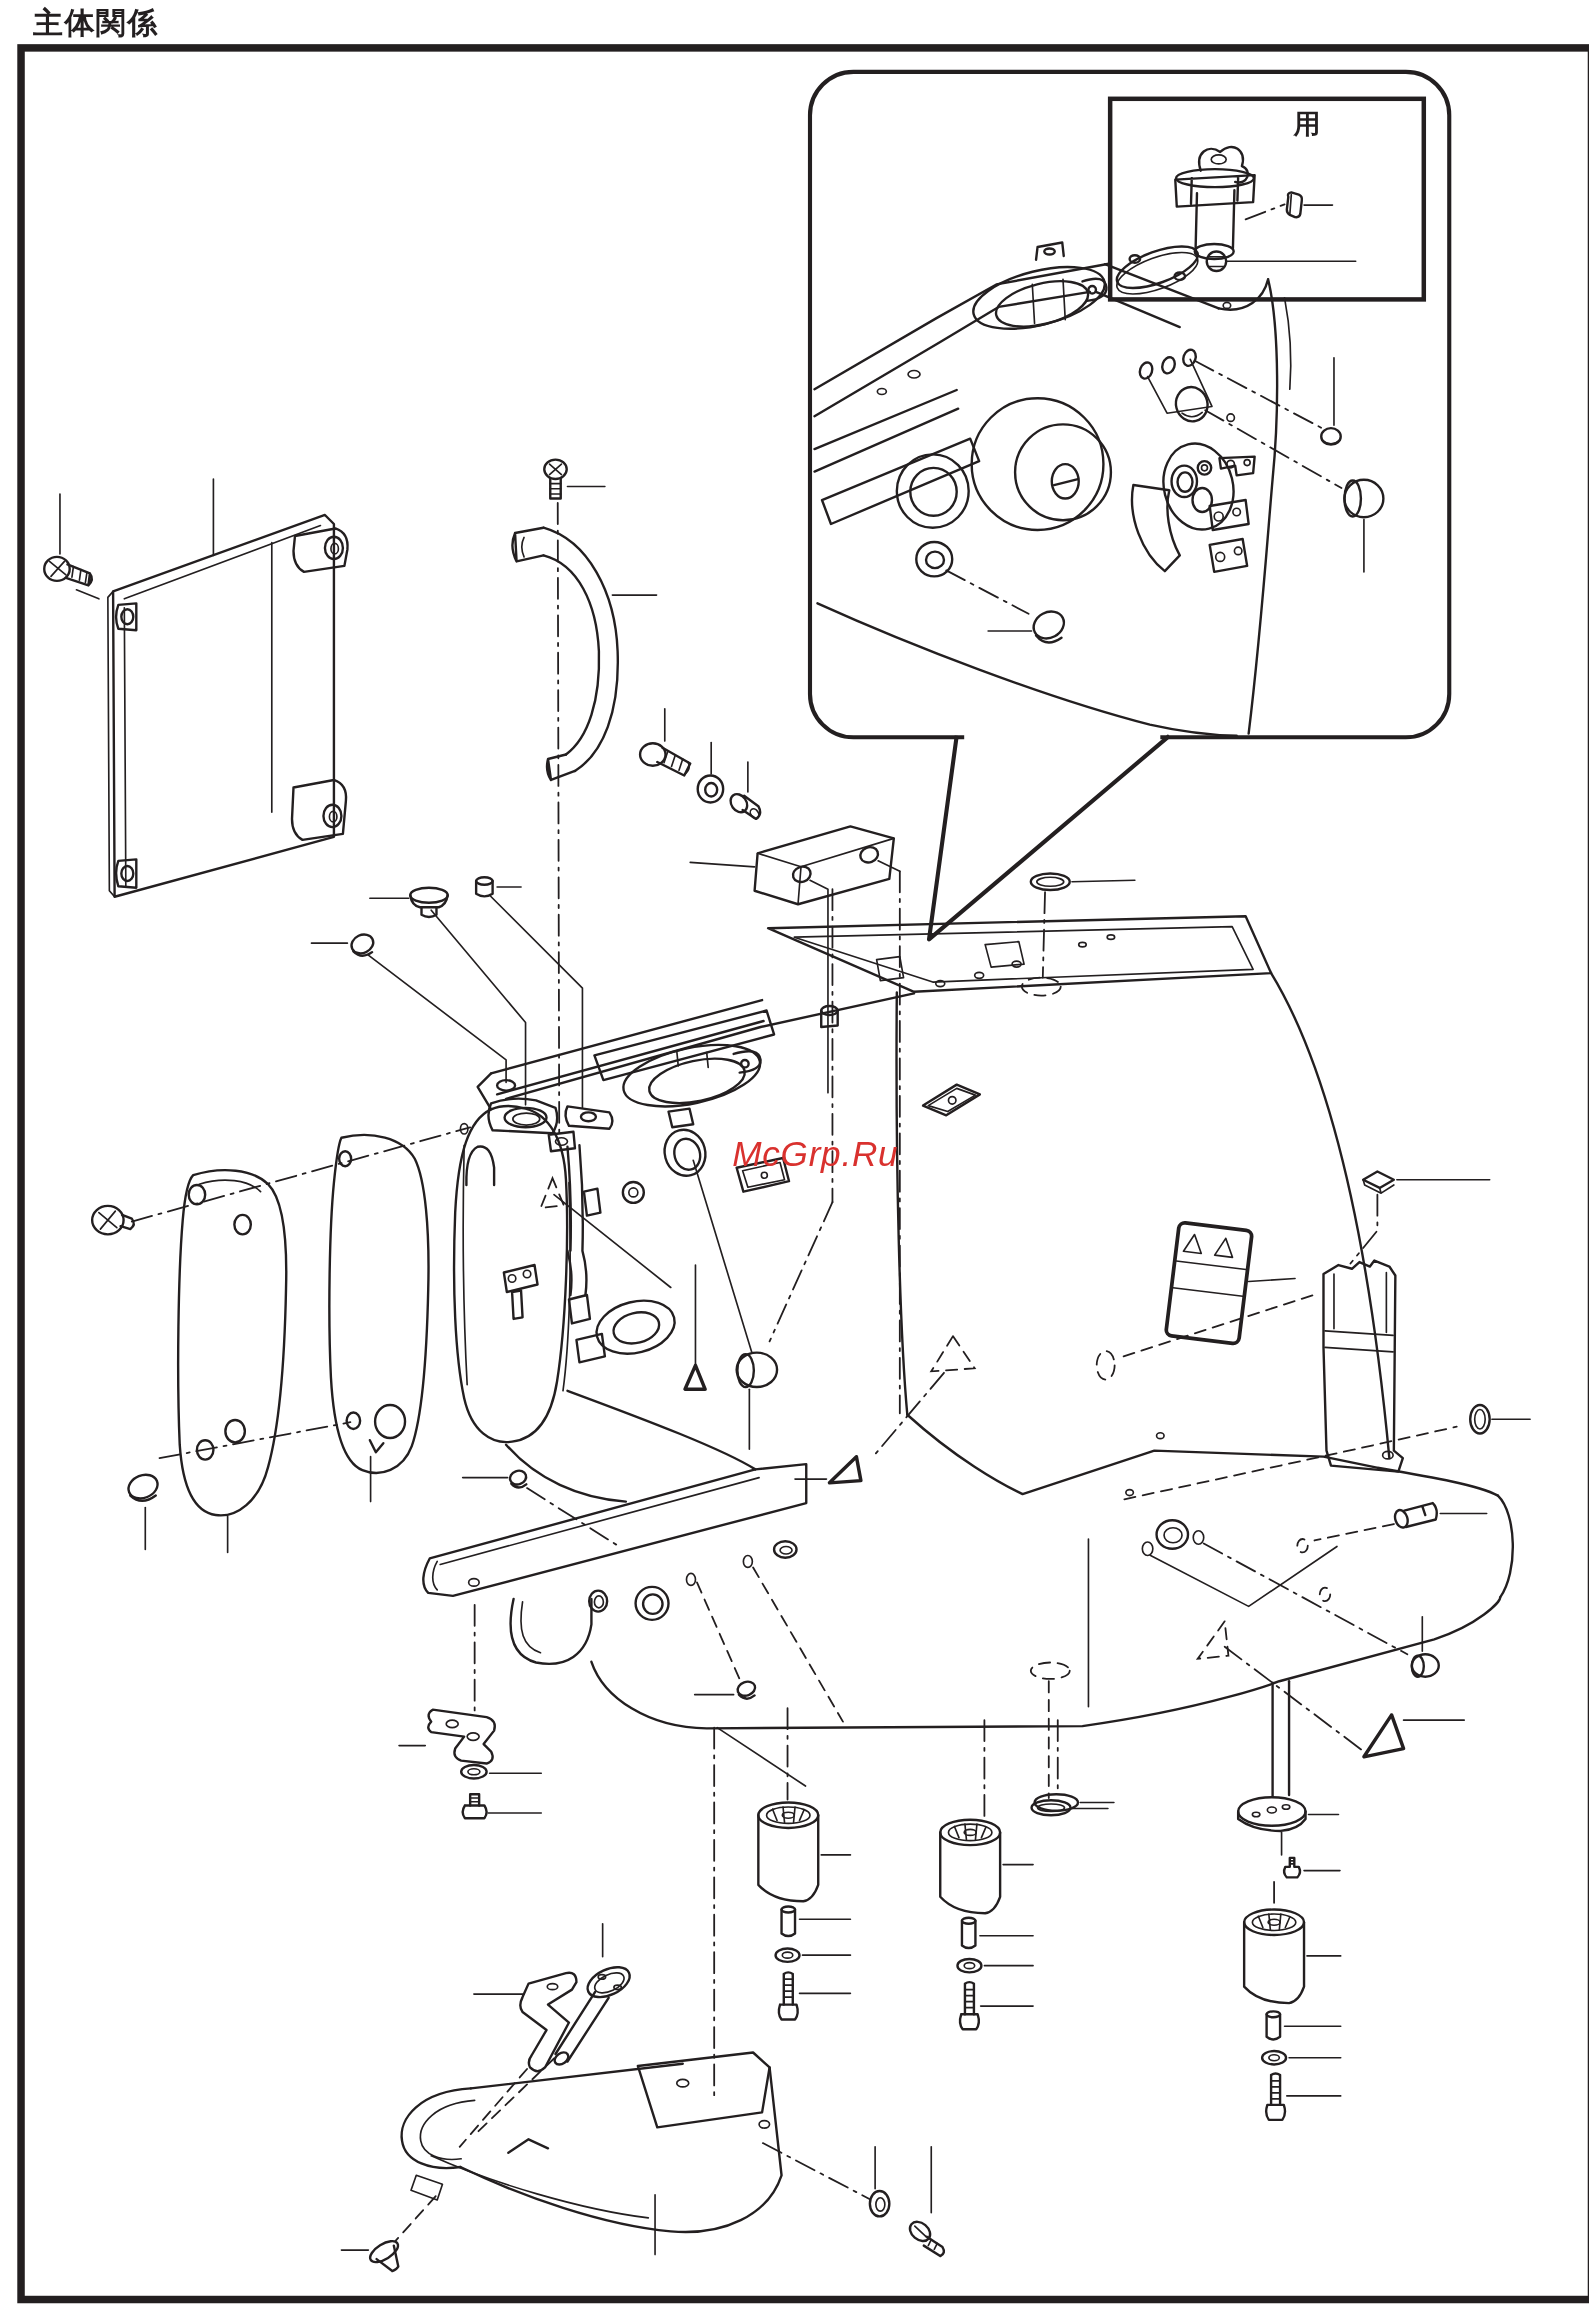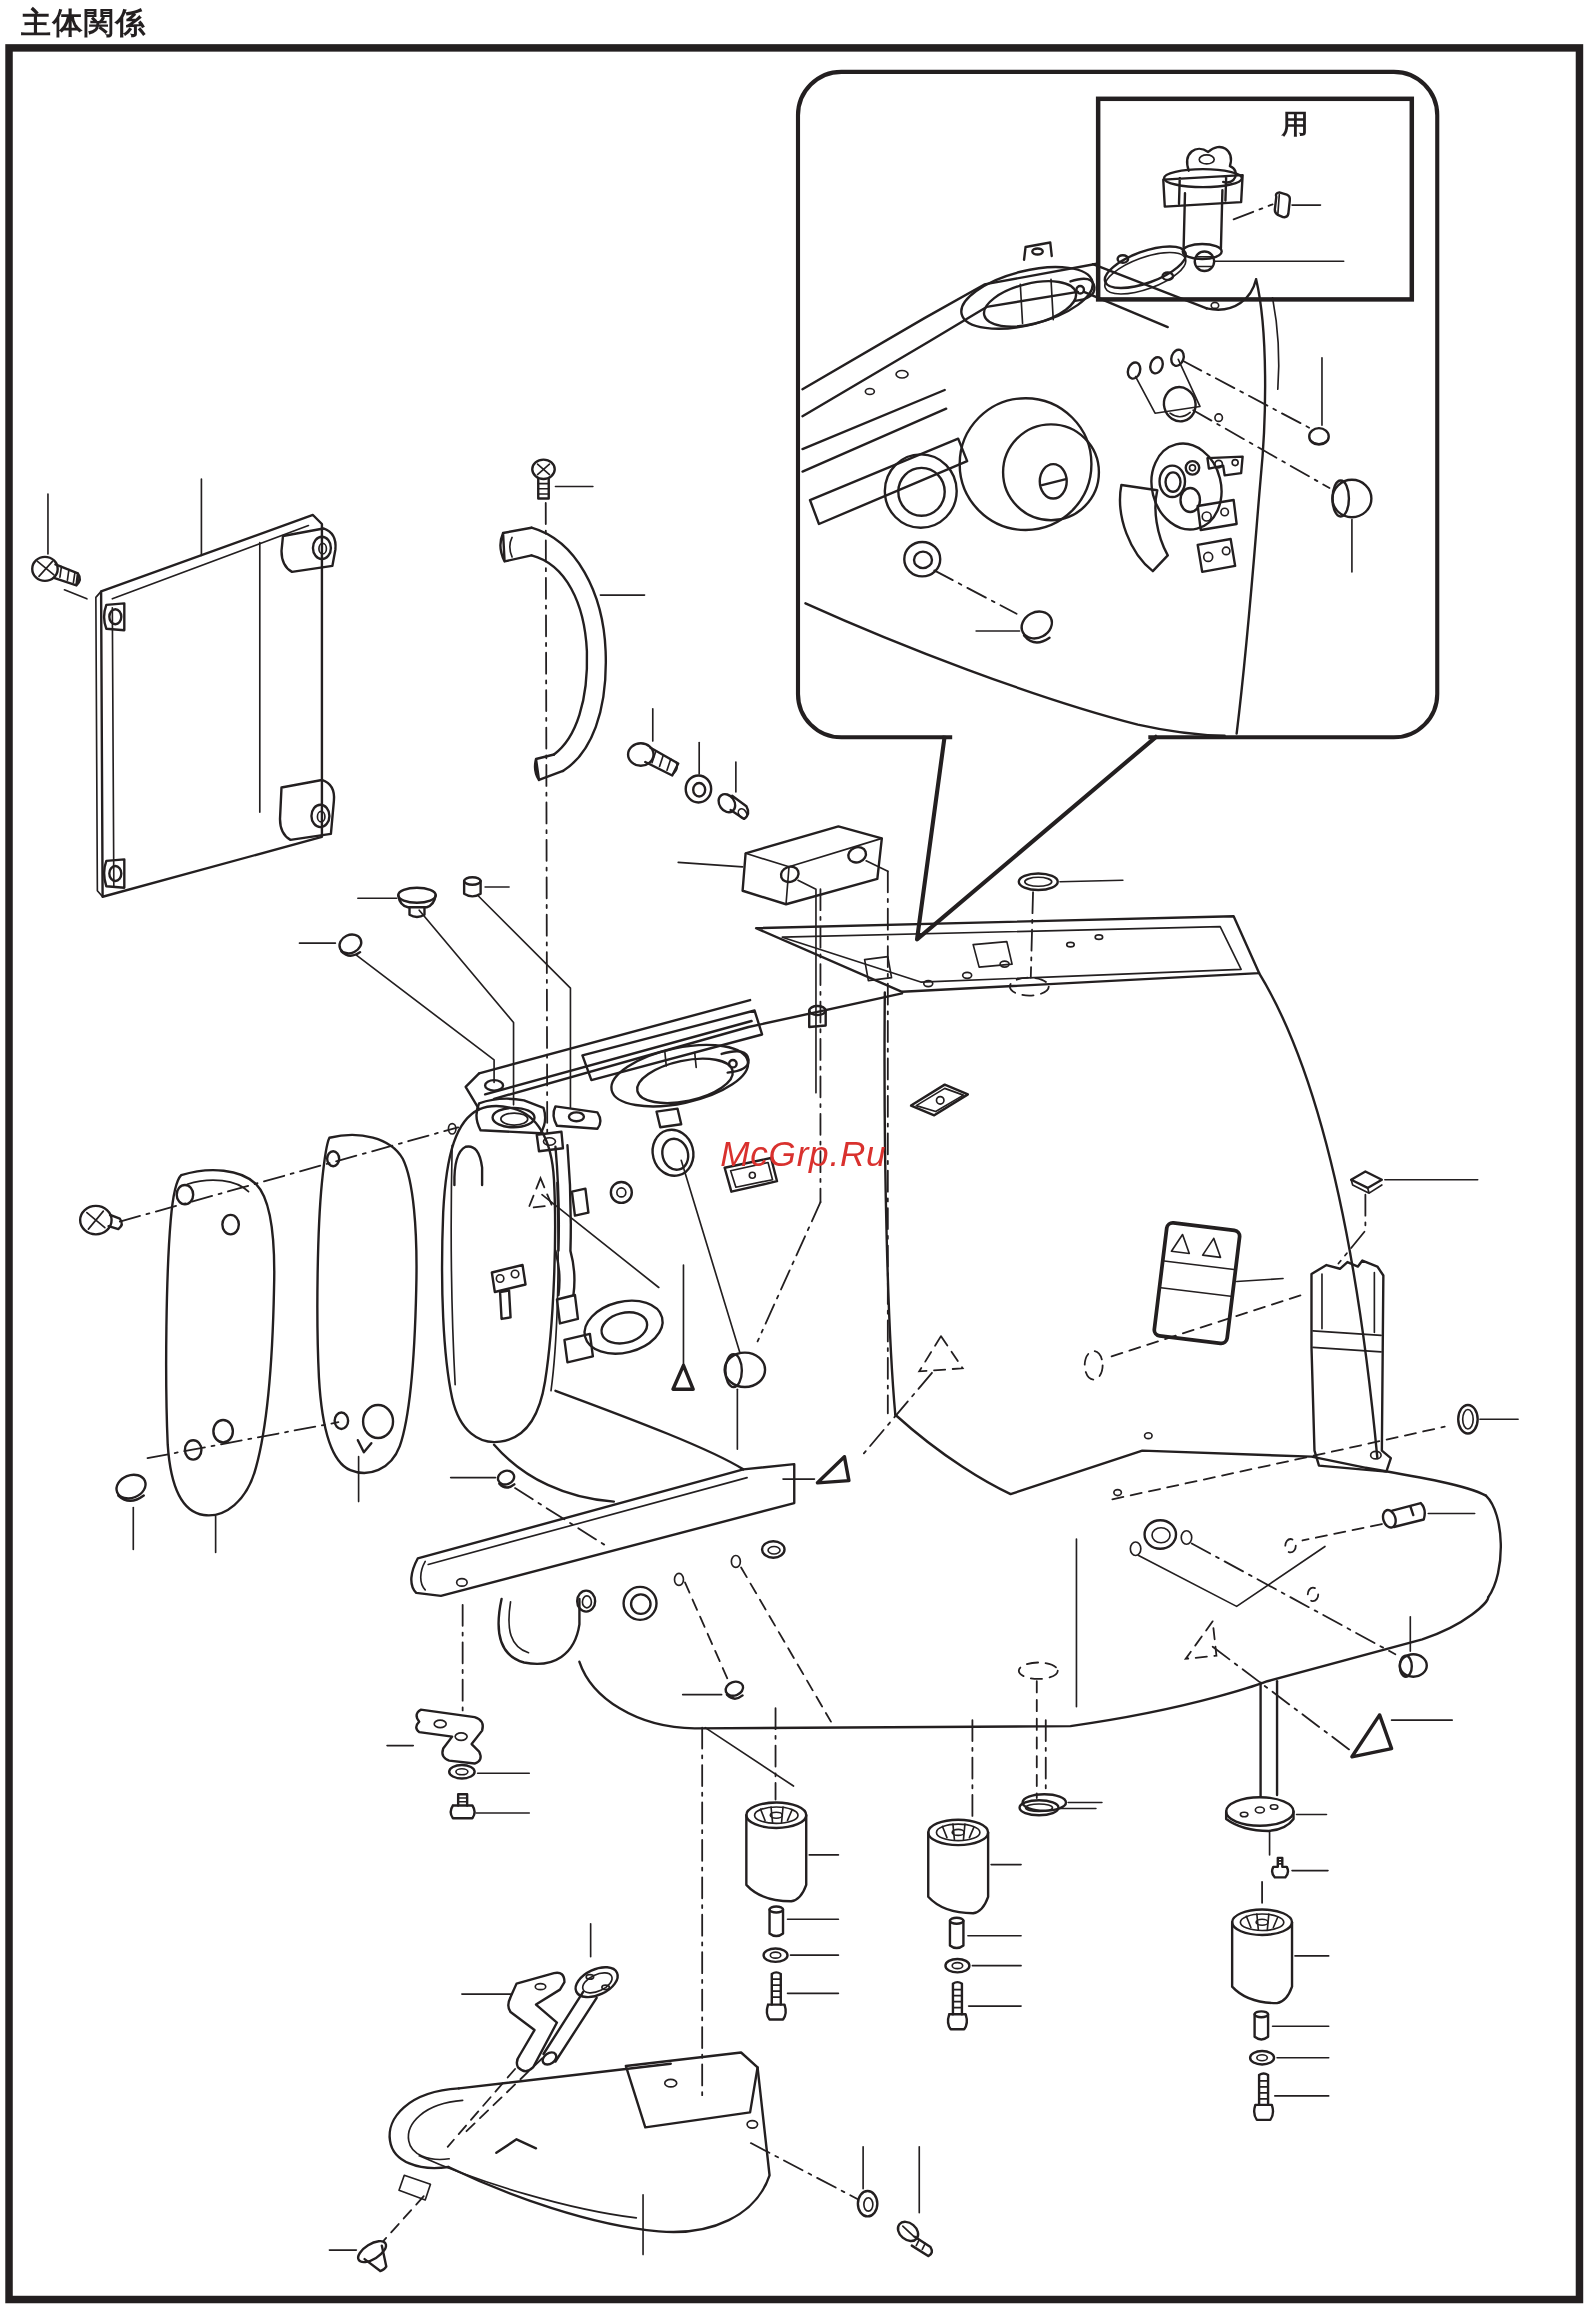--- a/index.html
+++ b/index.html
@@ -1,17 +1,17 @@
 <!DOCTYPE html>
 <html style="font-size:12px"><head>
 <meta charset="utf-8">
 <style>
   html,body{margin:0;padding:0;background:#ffffff;}
   .page{position:relative;width:1416px;height:2307px;background:#fff;
-        font-family:"Liberation Sans", sans-serif;}
+        font-family:"Liberation Sans", sans-serif;margin-left:12px;}
   svg{position:absolute;left:0;top:0;}
   .ln   {fill:none;stroke:#231f20;stroke-width:3.2;stroke-linecap:round;stroke-linejoin:round;}
   .thin {fill:none;stroke:#231f20;stroke-width:2.2;stroke-linecap:round;stroke-linejoin:round;}
   .dash {fill:none;stroke:#231f20;stroke-width:2.4;stroke-dasharray:15 10;stroke-linecap:round;}
   .dd   {fill:none;stroke:#231f20;stroke-width:2.4;stroke-dasharray:28 9 4 9;stroke-linecap:round;}
   .hv   {fill:none;stroke:#231f20;stroke-width:5.5;stroke-linejoin:round;}
   .tri  {fill:none;stroke:#231f20;stroke-width:4.6;stroke-linejoin:round;}
   .title-txt{font-size:40px;font-weight:bold;fill:#231f20;letter-spacing:2px;}
   .inset-txt{font-size:36px;font-weight:bold;fill:#231f20;}
   .wm{font-size:47px;font-style:italic;letter-spacing:1px;}

